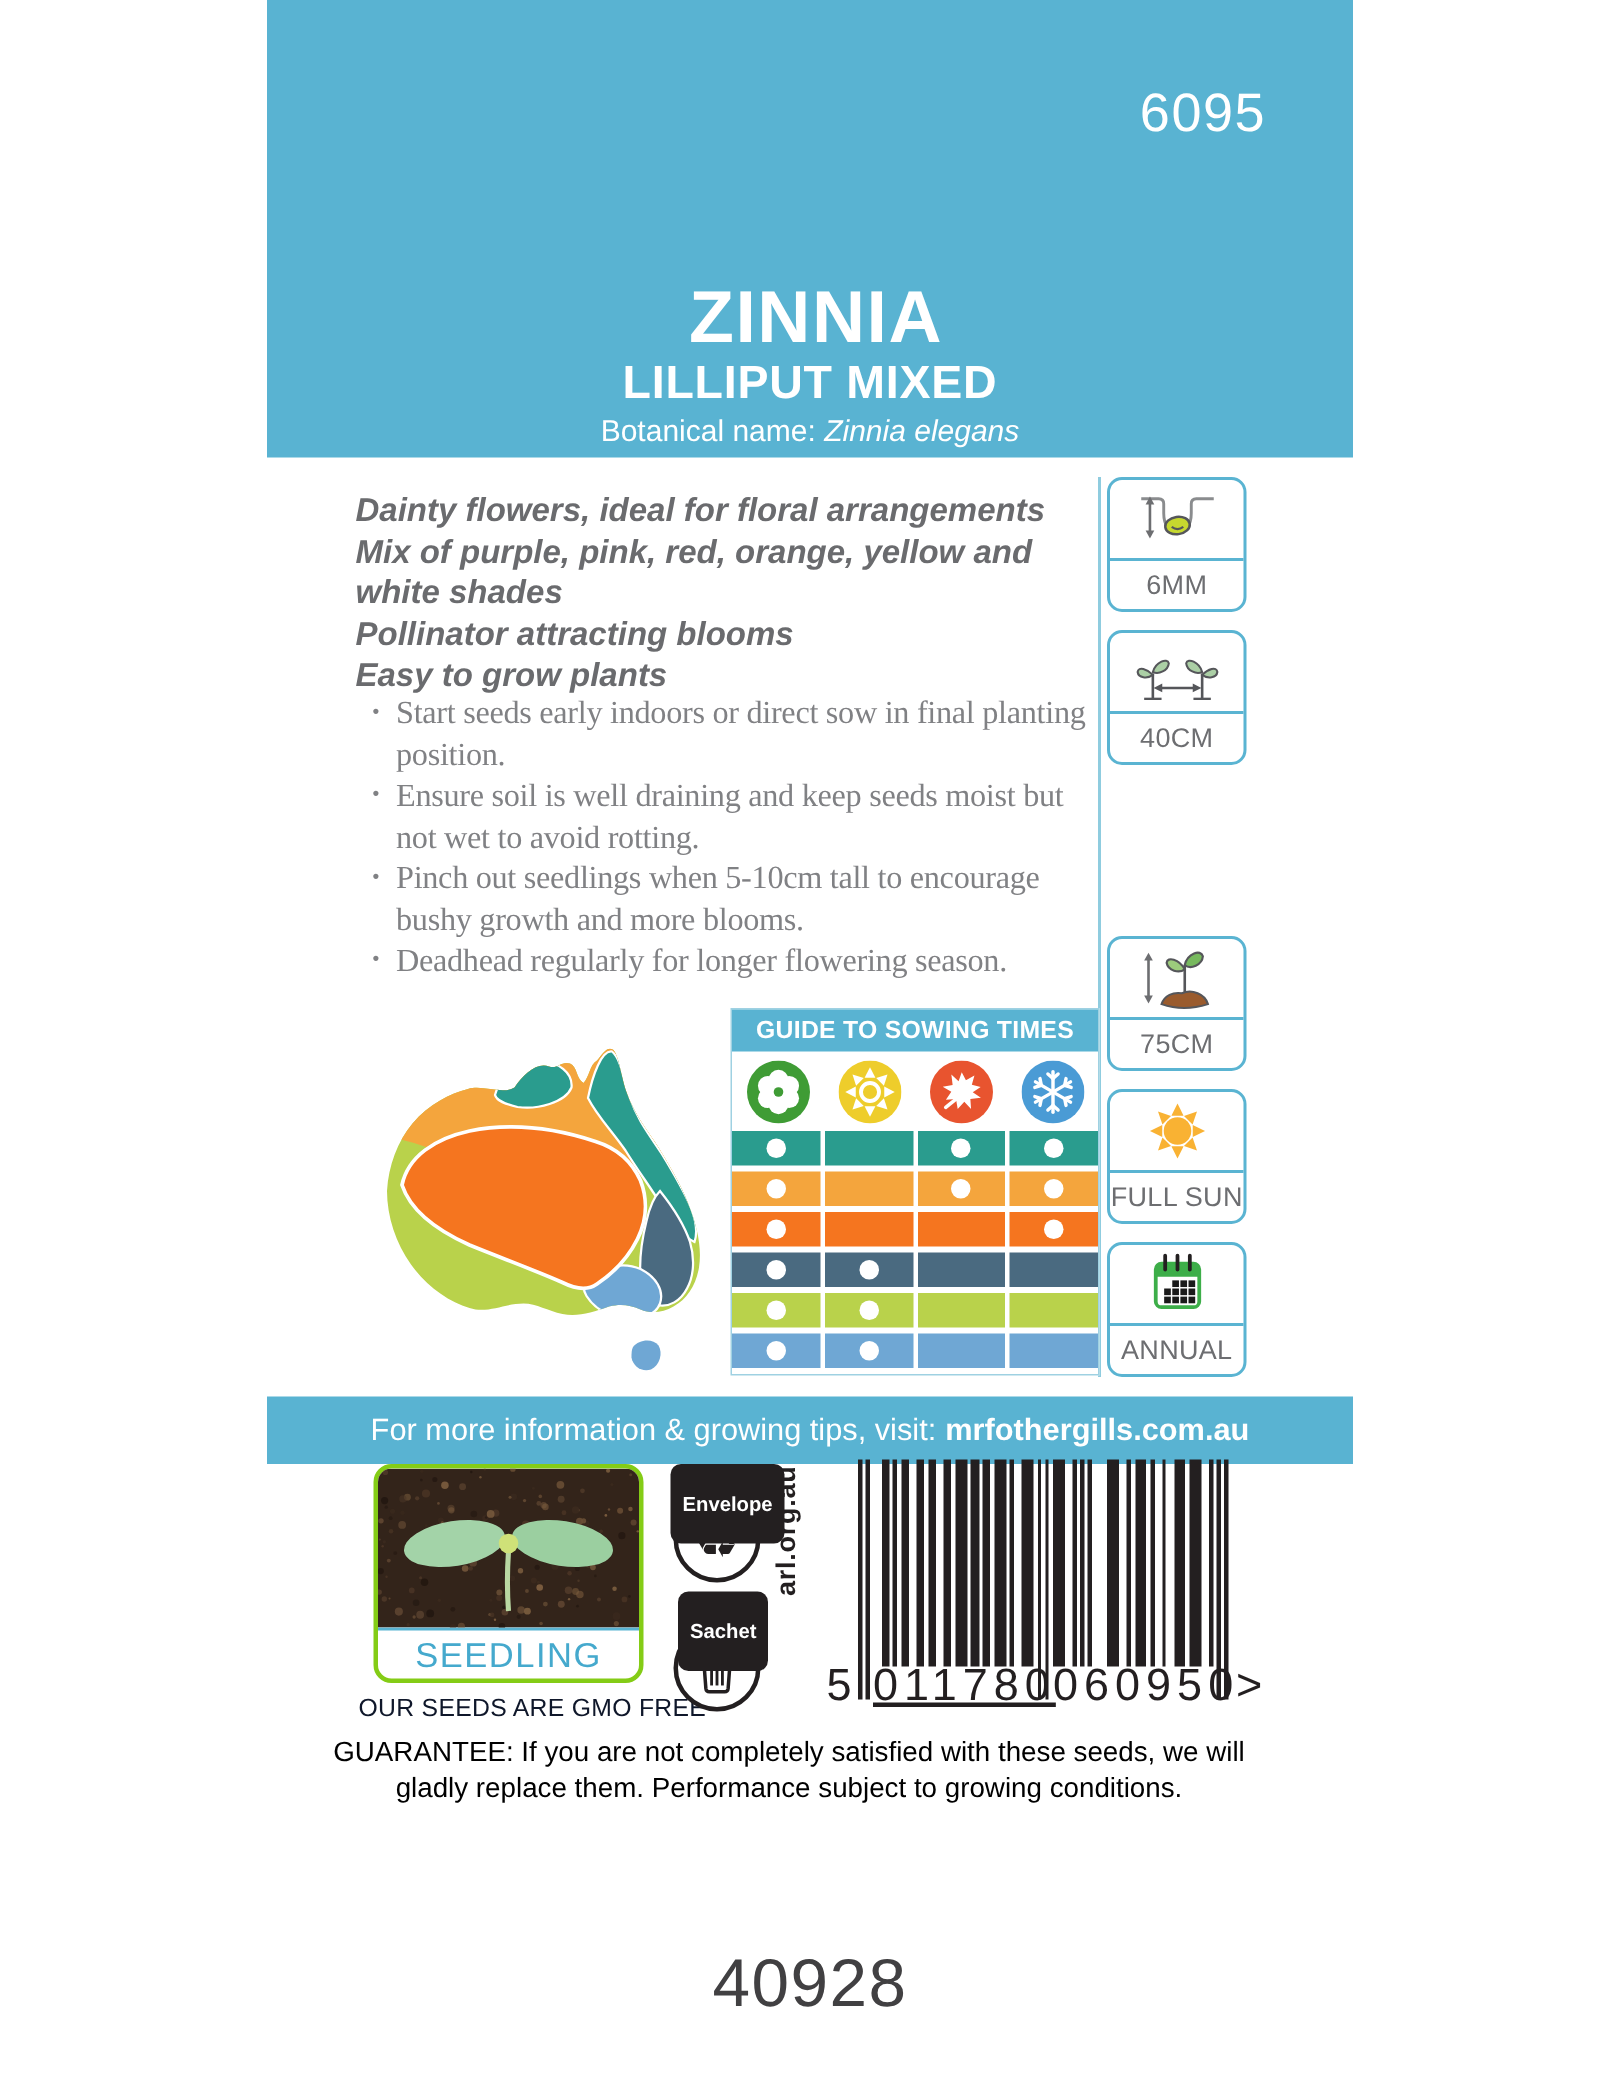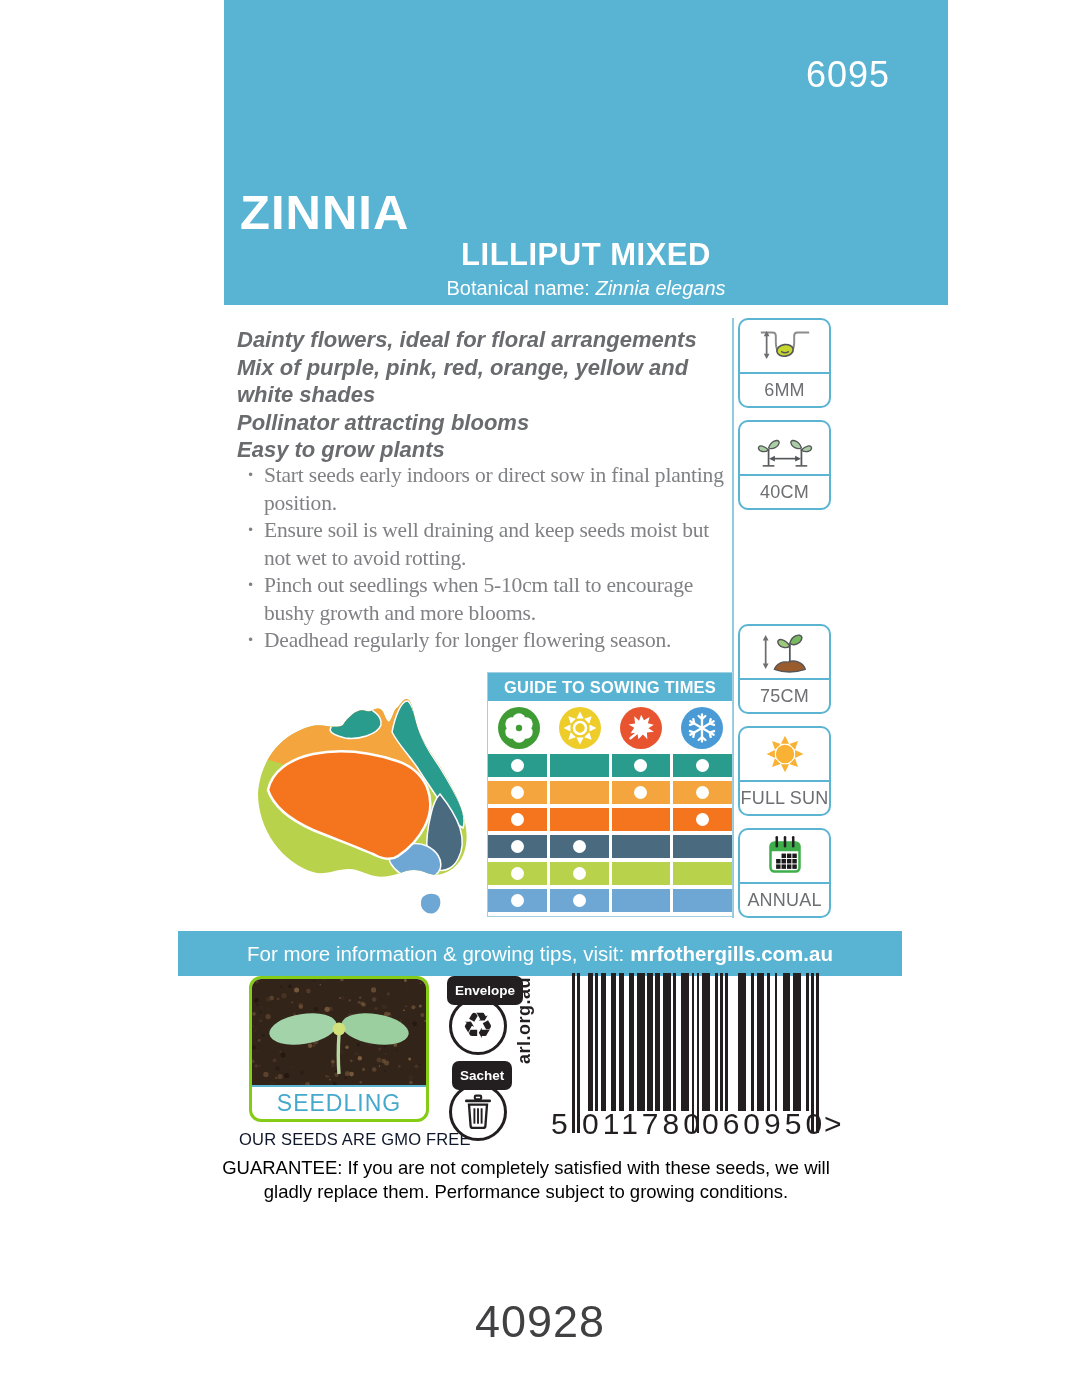--- a/index.html
+++ b/index.html
@@ -1,24 +1,24 @@
 <!DOCTYPE html>
 <html><head>
 <meta charset="utf-8">
 <style>
   html,body { margin:0; padding:0; background:#fff; }
   .page { position:relative; width:1080px; height:1400px; background:#fff;
           font-family:"Liberation Sans", sans-serif; overflow:hidden; }
 
   
   .header { position:absolute; left:178px; top:0; width:724px; height:305px;
-            background:#59b3d2; color:#fff;margin-left:46px; }
+            background:#59b3d2; color:#fff; }
   .packet-code { position:absolute; top:54px; right:58px; font-size:36px;
                  font-weight:300; letter-spacing:1px; }
-  .title    { position:absolute; top:184px; left:16px; width:100%; 
+  .title    { position:absolute; top:184px; left:4px; width:100%; text-align:center;
               font-size:49px; font-weight:600; letter-spacing:1px; }
   .variety  { position:absolute; top:237px; left:0; width:100%; text-align:center;
               font-size:31px; font-weight:600; letter-spacing:.5px; }
   .botanical{ position:absolute; top:277px; left:0; width:100%; text-align:center;
               font-size:20px; }
   .botanical .bname { font-style:italic; }
 
   
   .intro { position:absolute; left:237px; top:326px; width:496px; text-align:left;
            font-size:22px; line-height:27.5px; font-weight:700; font-style:italic;
@@ -70,40 +70,40 @@
                    box-sizing:border-box; overflow:hidden; }
   .seedling-photo { display:block; width:174px; height:106px; }
   .seedling-caption { height:34px; display:flex; align-items:center; justify-content:center;
                       color:#45a9cd; font-size:23px; font-weight:500; letter-spacing:1px;
                       border-top:2px solid #59b3d2; box-sizing:border-box; }
   .gmo-text { position:absolute; left:239px; top:1130px; width:200px; text-align:center;
               font-size:16.5px; font-weight:500; color:#0f172a; white-space:nowrap;
               letter-spacing:.2px; }
 
   .recycle-tag { position:absolute; background:#231f20; color:#fff; border-radius:7px;
-                 font-size:13.5px; font-weight:700; padding:7px 8px; z-index:2; }
+                 font-size:13.5px; font-weight:700; padding:19px 8px; z-index:2; }
   .recycle-circle { position:absolute; width:58px; height:58px; border:3.5px solid #231f20;
                     border-radius:50%; background:#fff; box-sizing:border-box;
                     display:flex; align-items:center; justify-content:center; }
   #env-tag    { left:447px; top:976px; }
   #env-circle { left:449px; top:997px; font-size:36px; color:#231f20; line-height:1; }
   #arl-text   { position:absolute; left:514px; top:974px; height:90px;
                 writing-mode:vertical-rl; transform:rotate(180deg);
                 font-size:18px; font-weight:700; color:#231f20; letter-spacing:.5px; }
   #sachet-tag    { left:452px; top:1061px; }
   #sachet-circle { left:449px; top:1083px; }
 
   
   .barcode { position:absolute; left:572px; top:973px; width:270px; height:172px; }
   #bc-bars { position:absolute; left:0; top:0; width:248px; height:172px; }
   .bc-bar { position:absolute; top:0; height:138px; background:#231f20; }
   .bc-bar.tall { height:160px; }
   .bc-num { position:absolute; top:134px; font-size:30px; color:#231f20; }
   #bc-lead { left:-21px; }
-  #bc-g1 { left:10px;  width:106px; text-align:left; letter-spacing:4px; }
+  #bc-g1 { left:10px;  width:106px; text-align:left; letter-spacing:4px;text-decoration:underline; }
   #bc-g2 { left:130px; width:108px; text-align:right; letter-spacing:4px; }
   #bc-end { left:252px; }
 
   .guarantee { position:absolute; left:216px; top:1156px; width:620px; text-align:center;
                font-size:18.5px; line-height:24px; color:#000000; }
   .sku { position:absolute; left:0; top:1296px; width:1080px; text-align:center;
          font-size:45px; color:#414042; letter-spacing:1px; }
 </style>
 </head>
 <body>

